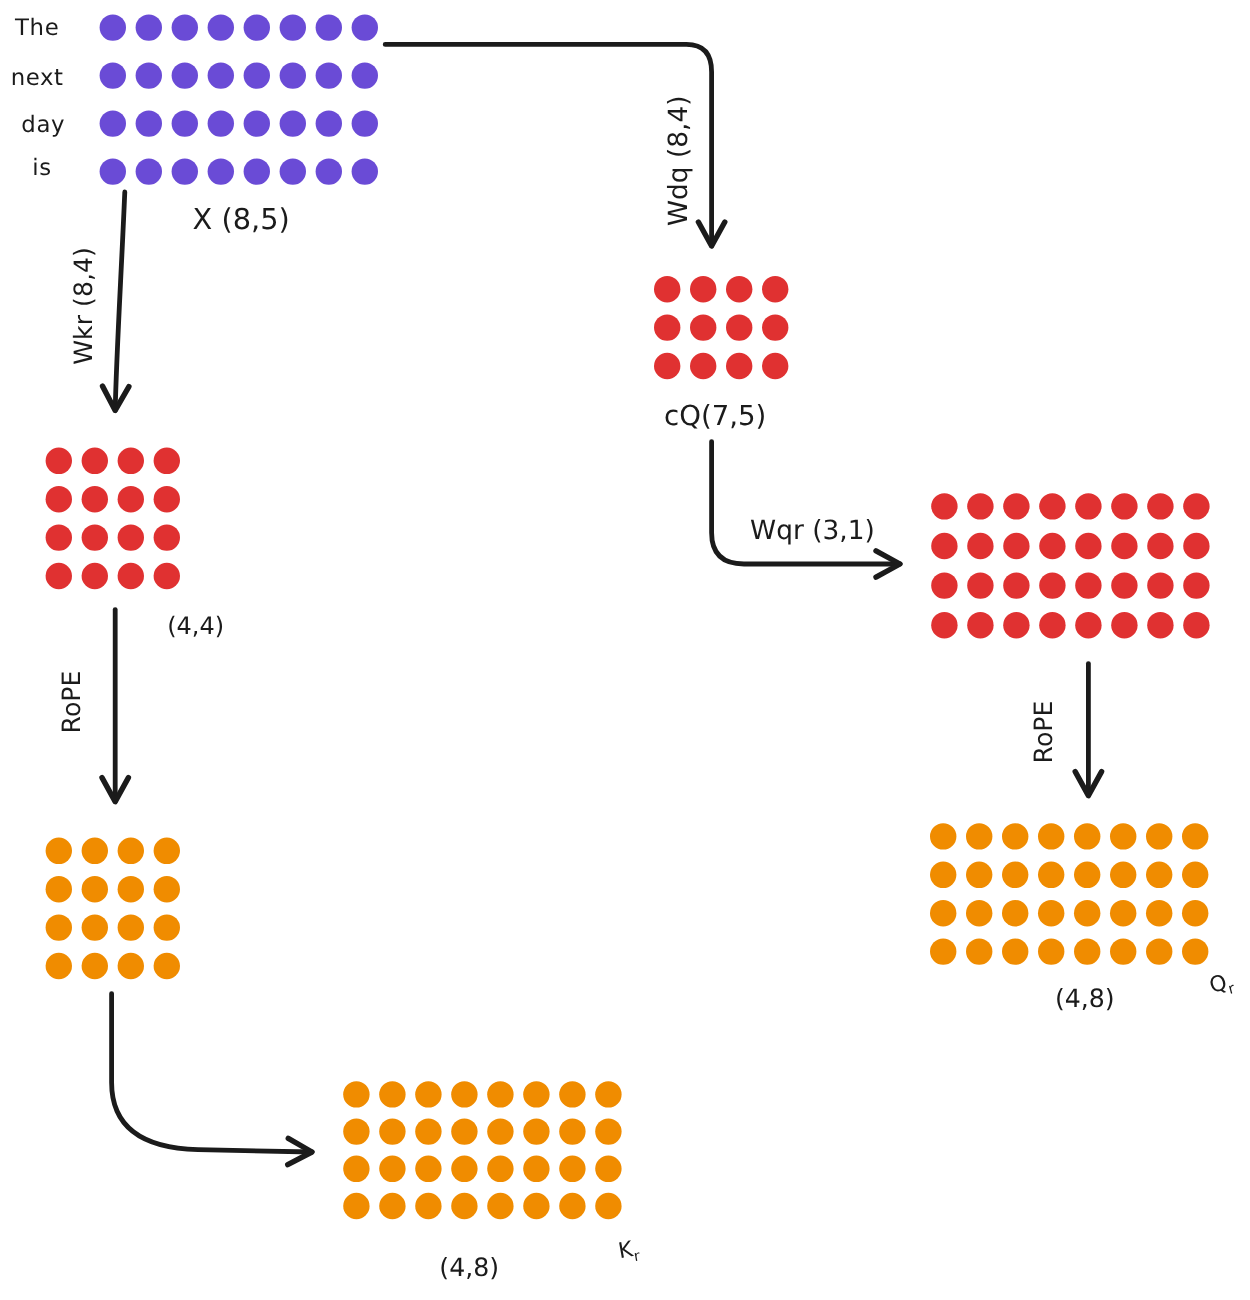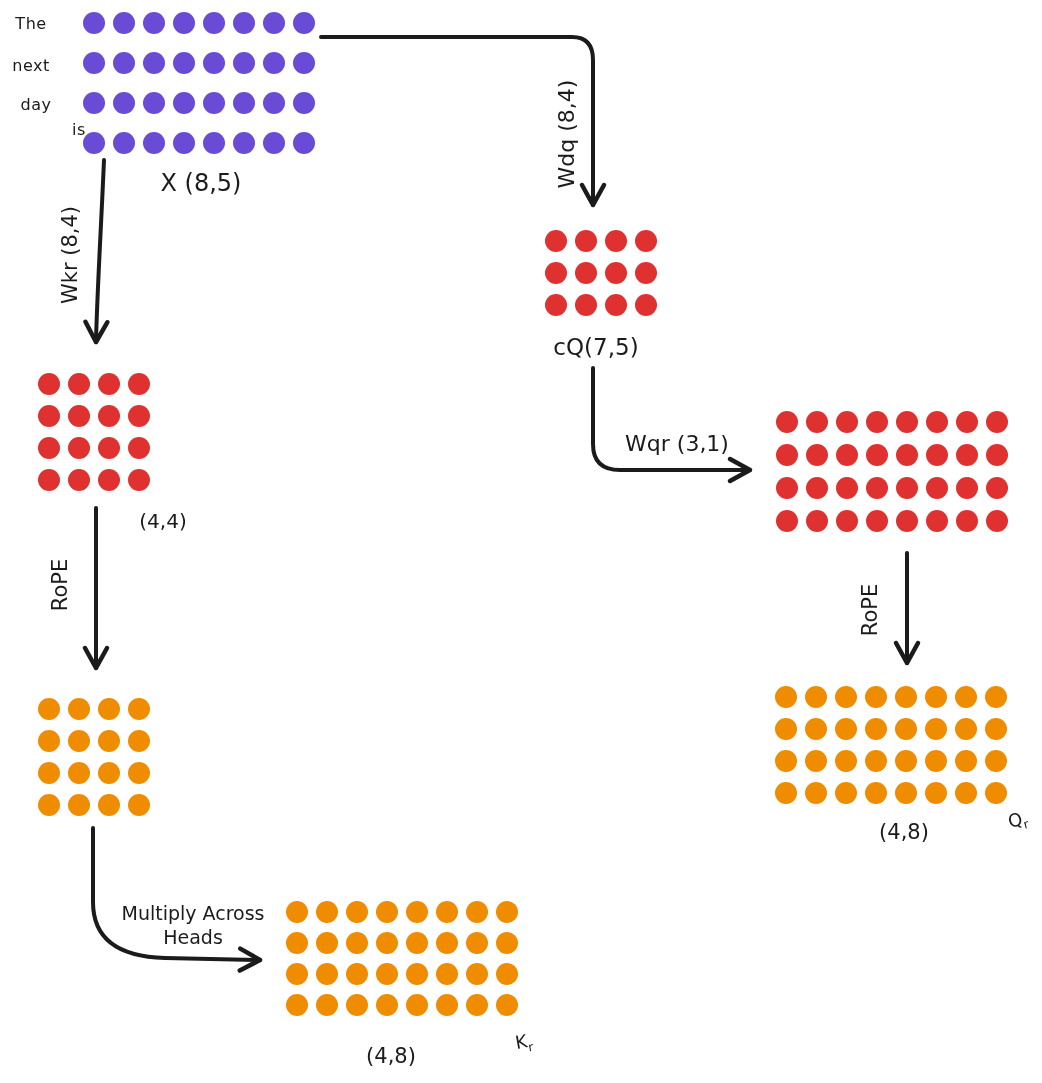--- a/index.html
+++ b/index.html
@@ -17,25 +17,25 @@
   .m-ckr   { left:38px;  top:373px; row-gap:10px; }
   .m-krope { left:38px;  top:698px; row-gap:10px; }
   .m-kr    { left:286px; top:901px; row-gap:9px;  }
   .m-cq    { left:545px; top:230px; row-gap:10px; }
   .m-qproj { left:776px; top:411px; row-gap:11px; }
   .m-qr    { left:775px; top:686px; row-gap:10px; }
 
   .label { position:absolute; transform:translate(-50%,-50%); white-space:nowrap; }
   .rot   { transform:translate(-50%,-50%) rotate(-90deg); }
 
-  .tok  { position:absolute; transform:translate(-50%,-50%); font-size:16px; letter-spacing:0.5px; }
+  .tok  { position:absolute; transform:translate(-50%,-50%); font-size:19px; letter-spacing:0.5px; }
   .tok1 { left:31px; top:23px; }
   .tok2 { left:31px; top:65px; }
   .tok3 { left:36px; top:104px; }
-  .tok4 { left:35px; top:129px;margin-left:44px; }
+  .tok4 { left:35px; top:140px; }
 
   .lbl-x        { left:201px; top:183px;  font-size:24px; }
   .lbl-ckr      { left:163px; top:521px;  font-size:20px; }
   .lbl-cq       { left:596px; top:347px;  font-size:23px; }
   .lbl-kr-shape { left:391px; top:1056px; font-size:21px; }
   .lbl-kr-sym   { left:524px; top:1043px; font-size:18px; transform:translate(-50%,-50%) rotate(-10deg); }
   .lbl-qr-shape { left:904px; top:832px;  font-size:21px; }
   .lbl-qr-sym   { left:1018px; top:821px; font-size:18px; transform:translate(-50%,-50%) rotate(-15deg); }
   .lbl-kr-sym sub, .lbl-qr-sym sub { font-size:12px; }
 
@@ -263,18 +263,14 @@
   <div class="label lbl-kr-shape">(4,8)</div>
   <div class="label lbl-kr-sym"><span>K</span><sub>r</sub></div>
   <div class="label lbl-qr-shape">(4,8)</div>
   <div class="label lbl-qr-sym"><span>Q</span><sub>r</sub></div>
 
   <div class="label rot lbl-wkr">Wkr (8,4)</div>
   <div class="label rot lbl-rope-l">RoPE</div>
   <div class="label rot lbl-wdq">Wdq (8,4)</div>
   <div class="label lbl-wqr">Wqr (3,1)</div>
   <div class="label rot lbl-rope-r">RoPE</div>
-  <div class="label lbl-mult">
-    <div>Multiply Across</div>
-    <div>Heads</div>
-  </div>
 
 </div>
 
 </body></html>

